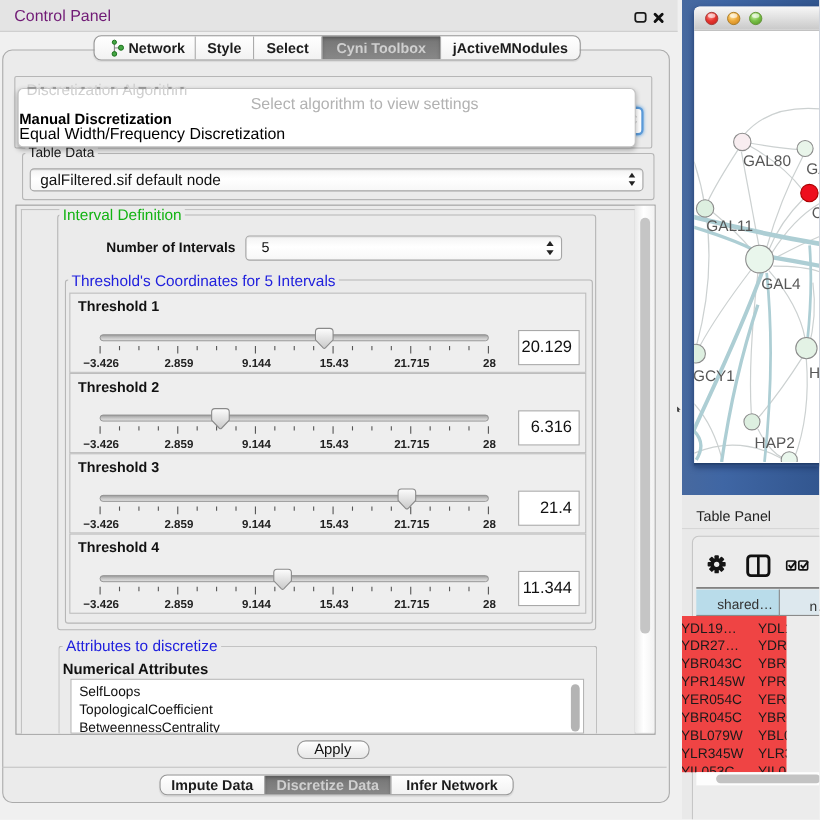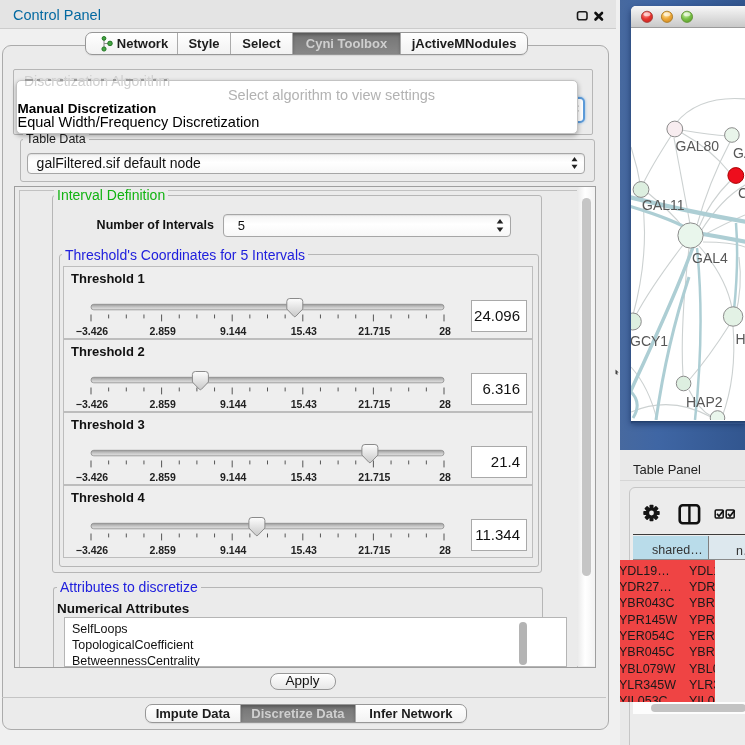--- a/index.html
+++ b/index.html
@@ -26,21 +26,21 @@
   .tpanel{position:absolute;left:63px;width:468px;height:70.5px;background:#eeeeee;
     border:1px solid #bdbdbd;}
   .tpanel .tl{position:absolute;left:7px;top:4px;font-size:13px;font-weight:700;color:#111;}
   .tpanel .val{position:absolute;left:407px;top:33px;width:48px;height:30px;background:#fff;
     border:1px solid #a9a9a9;font-size:15px;color:#111;text-align:right;
     padding-right:6px;line-height:30px;}
   .ticklbl{position:absolute;font-size:10.5px;font-weight:700;color:#222;
     transform:translateX(-50%);top:58px;}
   
   .lst{position:absolute;left:64px;top:617px;width:465px;height:47.5px;background:#fff;
-    border:1px solid #b5b5b5;overflow:hidden;padding-left:36px;}
+    border:1px solid #b5b5b5;overflow:hidden;}
   .lst div{position:absolute;left:7px;font-size:12.5px;color:#111;white-space:nowrap;}
   
   .btn{position:absolute;background:linear-gradient(#ffffff,#e7e7e7);border:1px solid #989898;
     border-radius:8px;font-size:13.5px;color:#111;text-align:center;}
   
   .trow{position:absolute;font-size:12.5px;color:#1a1a1a;white-space:nowrap;}
 </style>
 </head>
 <body>
 <div id="root">
@@ -215,21 +215,21 @@
   
   <div class="abs" style="left:633.4px;top:701.5px;width:111.6px;height:12px;background:#fdfdfd;"></div>
   <div class="abs" style="left:650.7px;top:703.5px;width:95px;height:8.5px;background:#c3c3c3;border-radius:4.5px;"></div>
 
   
   
   <div class="abs" style="left:0;top:0;width:620px;height:745px;background:#f0f0f0;"></div>
   
   <div class="abs" style="left:0;top:0;width:616px;height:28px;background:#e4e4e4;
     border-bottom:1px solid #cccccc;"></div>
-  <div class="abs" style="left:13px;top:7px;font-size:14.5px;color:#0369a1;">Control Panel</div>
+  <div class="abs" style="left:13px;top:7px;font-size:14.5px;color:#701a75;">Control Panel</div>
   <svg class="abs" style="left:570px;top:8px;" width="40" height="16" viewBox="0 0 40 16">
     <rect x="7.5" y="3.8" width="9.5" height="8" rx="2" fill="none" stroke="#1a1a1a" stroke-width="1.6"></rect>
     <path d="M 25.5,5 l 6.5,6.5 M 32,5 l -6.5,6.5" stroke="#111" stroke-width="2.6" stroke-linecap="round"></path>
   </svg>
 
   
   <div class="abs" style="left:1.5px;top:45px;width:605px;height:682.5px;background:#ebebeb;
     border:1px solid #ababab;border-radius:9px;"></div>
 
   
@@ -284,21 +284,21 @@
       <g transform="translate(230.8,0)">
         <path d="M -8,34.5 Q -8,31.5 -5,31.5 L 5,31.5 Q 8,31.5 8,34.5 L 8,42 L 1,49.3 Q 0,50.2 -1,49.3 L -8,42 Z" fill="url(#thg)" stroke="#8a8a8a" stroke-width="1"></path>
       </g>
     </svg>
     <div class="ticklbl" style="left:28.0px;">−3.426</div>
       <div class="ticklbl" style="left:98.6px;">2.859</div>
       <div class="ticklbl" style="left:169.2px;">9.144</div>
       <div class="ticklbl" style="left:239.8px;">15.43</div>
       <div class="ticklbl" style="left:310.4px;">21.715</div>
       <div class="ticklbl" style="left:381.0px;">28</div>
-    <div class="val">24.096</div>
+    <div class="val">20.129</div>
   </div>
   <div class="tpanel" style="top:339.3px;">
     <div class="tl">Threshold 2</div>
     <svg class="abs" style="left:0;top:0;" width="400" height="69" viewBox="0 0 400 69">
       <rect x="27" y="37.3" width="353" height="5.5" rx="2.7" fill="url(#trg)" stroke="#8d8d8d" stroke-width="0.8"></rect>
       <path d="M 27.00,47.5 v 6.9 M 44.65,47.5 v 3.9 M 62.30,47.5 v 3.9 M 79.95,47.5 v 3.9 M 97.60,47.5 v 6.9 M 115.25,47.5 v 3.9 M 132.90,47.5 v 3.9 M 150.55,47.5 v 3.9 M 168.20,47.5 v 6.9 M 185.85,47.5 v 3.9 M 203.50,47.5 v 3.9 M 221.15,47.5 v 3.9 M 238.80,47.5 v 6.9 M 256.45,47.5 v 3.9 M 274.10,47.5 v 3.9 M 291.75,47.5 v 3.9 M 309.40,47.5 v 6.9 M 327.05,47.5 v 3.9 M 344.70,47.5 v 3.9 M 362.35,47.5 v 3.9 M 380.00,47.5 v 6.9" stroke="#555" stroke-width="1"></path>
       <g transform="translate(136.4,0)">
         <path d="M -8,34.5 Q -8,31.5 -5,31.5 L 5,31.5 Q 8,31.5 8,34.5 L 8,42 L 1,49.3 Q 0,50.2 -1,49.3 L -8,42 Z" fill="url(#thg)" stroke="#8a8a8a" stroke-width="1"></path>
       </g>
     </svg>

